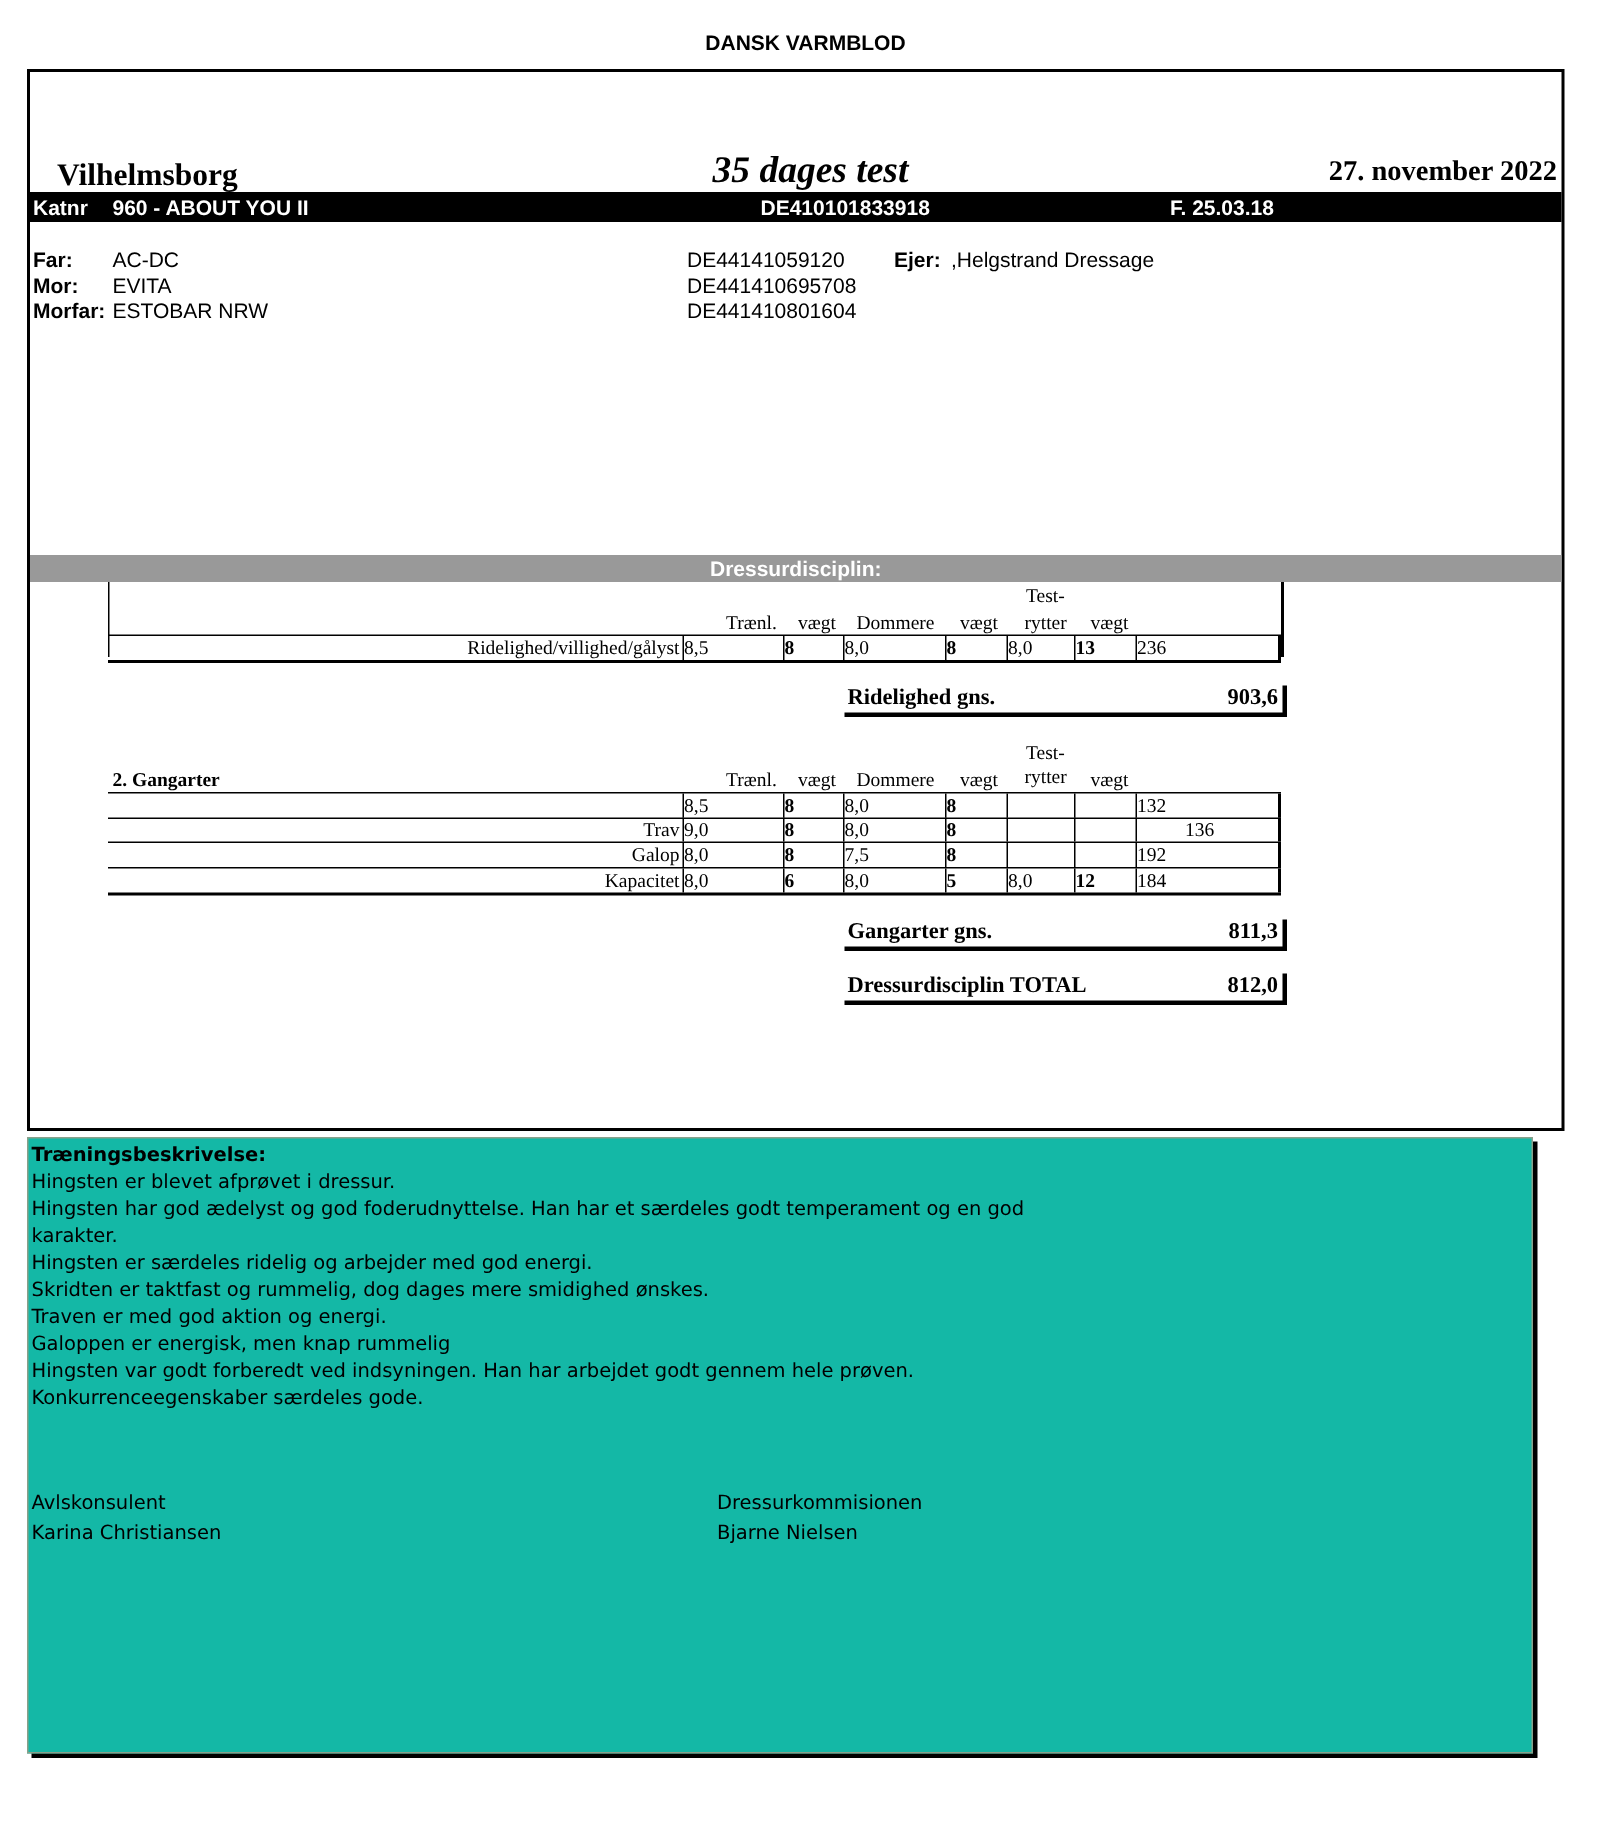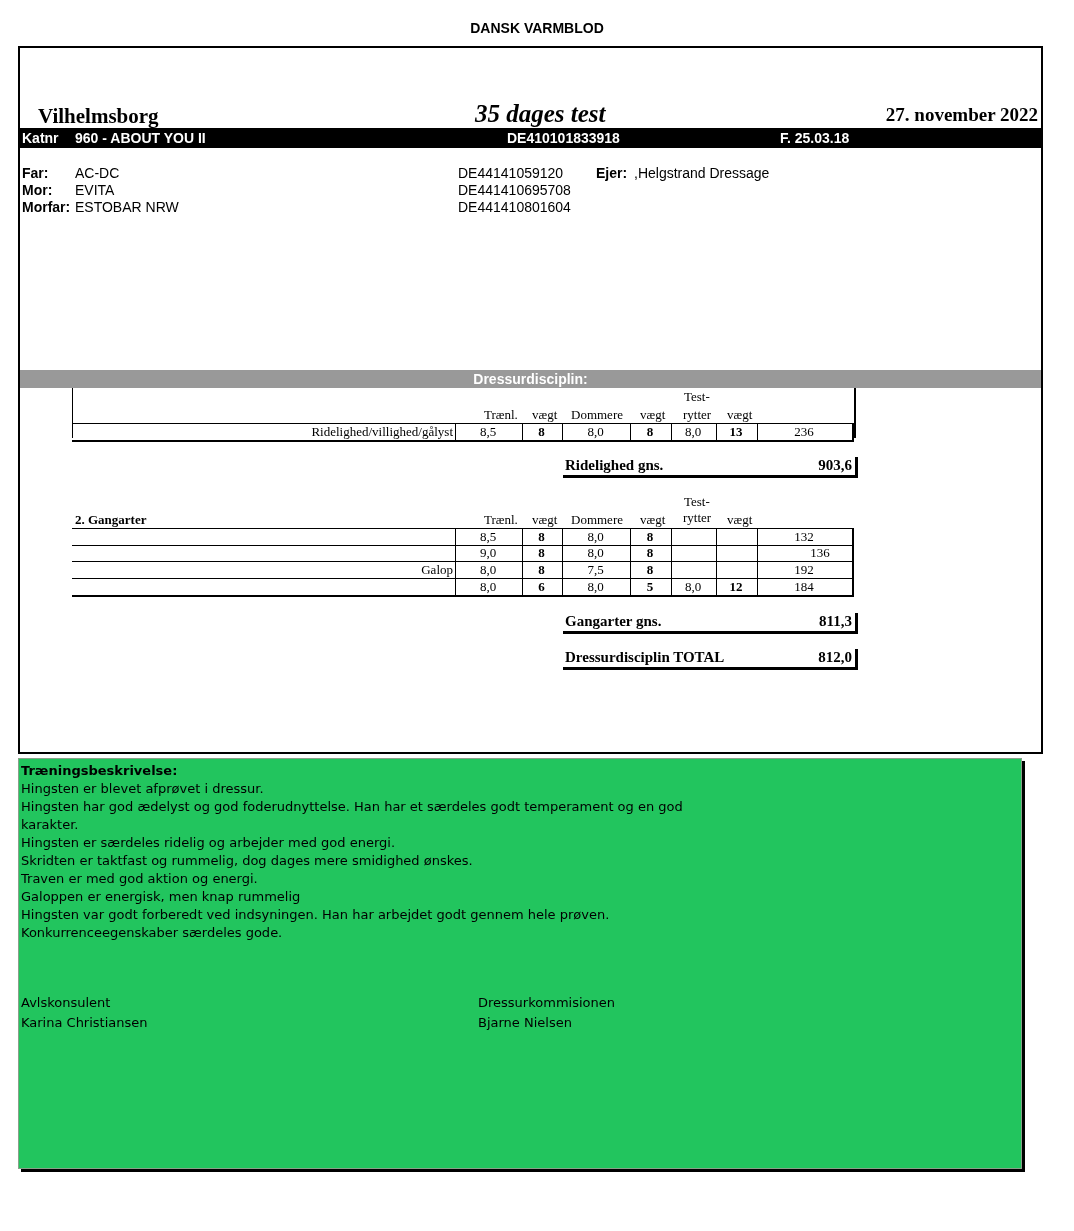--- a/index.html
+++ b/index.html
@@ -13,28 +13,28 @@
     .date { right: 36px; top: 104px; font-size: 19px; font-weight: bold; }
     .black-bar { left: 20px; top: 128px; width: 1021px; height: 20px; background: #000; color: #fff; font-weight: bold; font-size: 14px; }
     .black-bar span { position: absolute; top: 2px; }
     .ped { font-size: 14px; }
     .ped-label { font-weight: bold; }
     .grey-bar { left: 20px; top: 370px; width: 1021px; height: 18px; background: #999; color: #fff; font-weight: bold; font-size: 14px; text-align: center; line-height: 18px; }
     .tbl-box { left: 72px; top: 388px; width: 781px; height: 50px; border-left: 1px solid #000; border-right: 2px solid #000; }
     .hdr { font-family: "Liberation Serif", serif; font-size: 13px; position: absolute; }
     .row { position: absolute; left: 72px; width: 782px; height: 16px; border-top: 1px solid #000; border-bottom: 1px solid #000; font-family: "Liberation Serif", serif; font-size: 13px; }
     .row.thick { border-bottom: 2px solid #000; }
-    .cell { position: absolute; top: 0; height: 16px; line-height: 16px; border-left: 1px solid #000; text-align: center; box-sizing: border-box; padding-right: 2px; }
+    .cell { position: absolute; top: 0; height: 16px; line-height: 16px; border-left: 1px solid #000; text-align: left; box-sizing: border-box; padding-right: 2px; }
     .cell.name { border-left: none; text-align: right; padding-left: 2px; }
     .cell.b { font-weight: bold; }
     .cell.last { border-right: 2px solid #000; }
     .sum { position: absolute; left: 563px; width: 292px; height: 18px; border-bottom: 3px solid #000; border-right: 3px solid #000; font-family: "Liberation Serif", serif; font-weight: bold; font-size: 15px; }
     .sum .l { position: absolute; left: 2px; top: 0; }
     .sum .r { position: absolute; right: 3px; top: 0; }
-    .yellow { left: 18px; top: 758px; width: 1002px; height: 409px; background: #22c55e; border: 1px solid #8aa08a; box-shadow: 3px 3px 0 #000; font-family: "DejaVu Sans", sans-serif; font-size: 13px; }
+    .yellow { left: 18px; top: 758px; width: 1002px; height: 409px; background: #14b8a6; border: 1px solid #8aa08a; box-shadow: 3px 3px 0 #000; font-family: "DejaVu Sans", sans-serif; font-size: 13px; }
     .yellow .line { position: absolute; left: 2px; white-space: nowrap; }
   </style>
 </head>
 <body>
 
 <div class="abs org-title">DANSK VARMBLOD</div>
 
 <div class="abs frame"></div>
 
 <div class="abs place serif">Vilhelmsborg</div>
@@ -102,39 +102,41 @@
     <div class="row" style="top: 528px;">
       <div class="cell " style="left: 383px; width: 67px;">8,5</div>
       <div class="cell b" style="left: 450px; width: 40px;">8</div>
       <div class="cell " style="left: 490px; width: 68px;">8,0</div>
       <div class="cell b" style="left: 558px; width: 41px;">8</div>
       <div class="cell " style="left: 599px; width: 45px;"></div>
       <div class="cell b" style="left: 644px; width: 41px;"></div>
       <div class="cell last" style="left: 685px; width: 97px;">132</div>
     </div>
     <div class="row" style="top: 545px; border-top: none;">
+      <div class="cell name" style="left: 0px; width: 383px;">Trav</div>
       <div class="cell " style="left: 383px; width: 67px;">9,0</div>
       <div class="cell b" style="left: 450px; width: 40px;">8</div>
       <div class="cell " style="left: 490px; width: 68px;">8,0</div>
       <div class="cell b" style="left: 558px; width: 41px;">8</div>
       <div class="cell " style="left: 599px; width: 45px;"></div>
       <div class="cell b" style="left: 644px; width: 41px;"></div>
       <div class="cell last" style="left: 685px; width: 97px; padding-left: 32px;">136</div>
     </div>
     <div class="row" style="top: 562px; border-top: none;">
       <div class="cell name" style="left: 0px; width: 383px;">Galop</div>
       <div class="cell " style="left: 383px; width: 67px;">8,0</div>
       <div class="cell b" style="left: 450px; width: 40px;">8</div>
       <div class="cell " style="left: 490px; width: 68px;">7,5</div>
       <div class="cell b" style="left: 558px; width: 41px;">8</div>
       <div class="cell " style="left: 599px; width: 45px;"></div>
       <div class="cell b" style="left: 644px; width: 41px;"></div>
       <div class="cell last" style="left: 685px; width: 97px;">192</div>
     </div>
     <div class="row thick" style="top: 579px; border-top: none;">
+      <div class="cell name" style="left: 0px; width: 383px;">Kapacitet</div>
       <div class="cell " style="left: 383px; width: 67px;">8,0</div>
       <div class="cell b" style="left: 450px; width: 40px;">6</div>
       <div class="cell " style="left: 490px; width: 68px;">8,0</div>
       <div class="cell b" style="left: 558px; width: 41px;">5</div>
       <div class="cell " style="left: 599px; width: 45px;">8,0</div>
       <div class="cell b" style="left: 644px; width: 41px;">12</div>
       <div class="cell last" style="left: 685px; width: 97px;">184</div>
     </div>
   </div>
 

